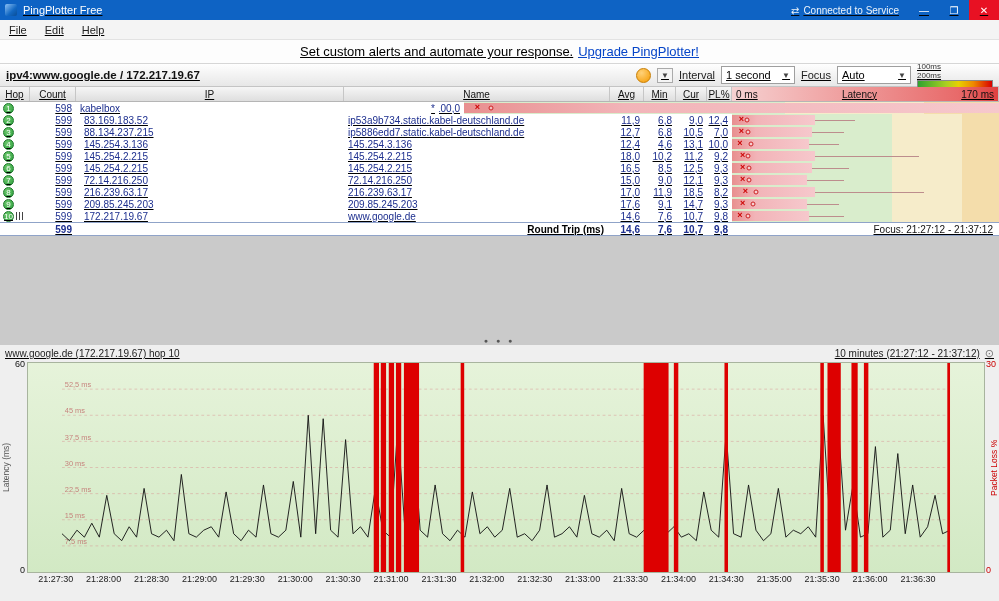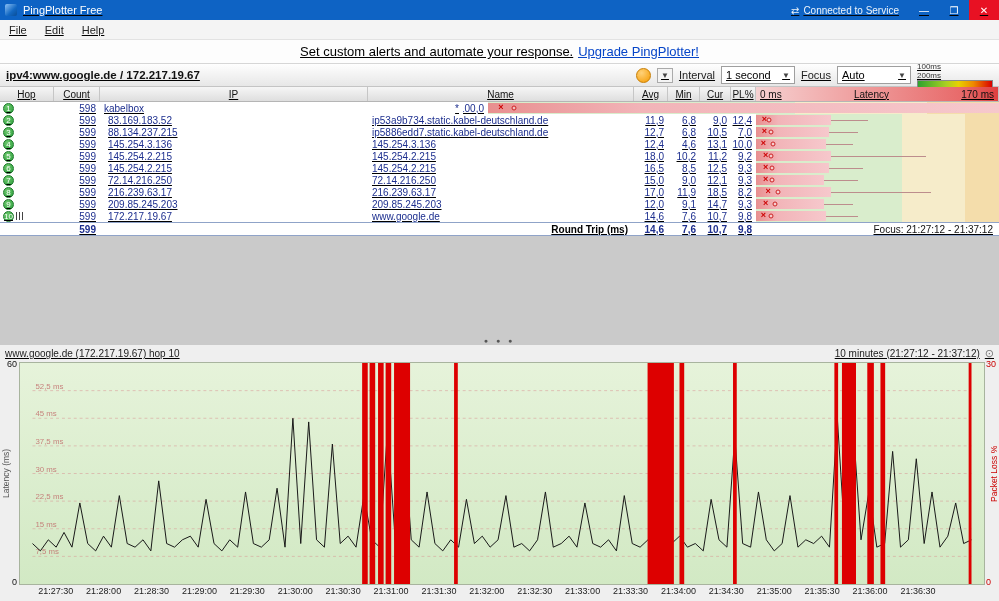--- a/index.html
+++ b/index.html
@@ -32,21 +32,21 @@
   .ctl-label { color:#222; }
   .dd { border:1px solid #9f9f9f; background:#fff; height:18px; display:flex; align-items:center; gap:8px; padding:0 4px; font-size:11px; min-width:74px; justify-content:space-between; }
   .dd .caret { font-size:8px; color:#444; }
   .legend { display:flex; flex-direction:column; width:76px; font-size:8px; color:#333; }
   .legend-labels { display:flex; justify-content:space-between; line-height:9px;flex-direction:column; }
   .legend-bar { height:9px; background:linear-gradient(to right,#2fa32f,#a9cf22 38%,#e8d000 55%,#ee8800 75%,#d80000); border:1px solid #888; }
 
   
   .grid-header { display:flex; height:15px; background:linear-gradient(#f6f6f6,#dedede); border-bottom:1px solid #b5b5b5; font-size:10px; color:#111; flex:0 0 auto; }
   .hcol { display:flex; align-items:center; justify-content:center; border-right:1px solid #c6c6c6; height:100%; }
-  .c-hop{width:54px;} .c-count{width:46px;} .c-ip{width:268px;} .c-name{width:266px;}
+  .c-hop{width:30px;} .c-count{width:46px;} .c-ip{width:268px;} .c-name{width:266px;}
   .c-avg{width:34px;} .c-min{width:32px;} .c-cur{width:31px;} .c-pl{width:25px;} .c-lat{flex:1;}
   .lat-header { justify-content:space-between; padding:0 4px; background:linear-gradient(to right,#f6d2d2,#e86a6a 85%,#df4040); }
   .rows { flex:0 0 auto; }
   .row { display:flex; height:12px; font-size:10px; align-items:center; background:#fff; }
   .cell { height:100%; display:flex; align-items:center; overflow:hidden; white-space:nowrap; }
   .cell.num { justify-content:flex-end; padding-right:4px; color:#1d2f8f; }
   .cell.link { color:#1d2f8f; padding-left:8px; }
   .c-name.link { padding-left:4px; }
   .badge { width:11px; height:11px; border-radius:50%; background:radial-gradient(circle at 35% 30%,#6cc96c,#2e9e3e); color:#fff; font-size:8px; display:flex; align-items:center; justify-content:center; margin-left:3px; border:1px solid #1c7a2a; flex:0 0 auto; }
   .graph-icon { width:9px; height:8px; margin-left:2px; background:repeating-linear-gradient(90deg,#444 0 1px,transparent 1px 3px); display:inline-block; }
@@ -62,32 +62,32 @@
   
   .filler { flex:1 1 auto; background:#cacaca; position:relative; }
   .splitter-dots { position:absolute; bottom:1px; left:50%; transform:translateX(-50%); color:#555; font-size:7px; letter-spacing:3px; }
 
   
   .graph { height:256px; display:flex; flex-direction:column; background:#efefef; flex:0 0 auto; }
   .graph-header { height:17px; display:flex; justify-content:space-between; align-items:center; font-size:10px; color:#222; padding:0 5px; }
   .graph-header .gh-right { display:flex; align-items:center; gap:5px; }
   .gear { color:#777; font-size:11px; }
   .graph-body { flex:1; display:flex; min-height:0; }
-  .y-left { width:19px; position:relative; font-size:9px; color:#111; }
+  .y-left { width:27px; position:relative; font-size:9px; color:#111; }
   .y-right { width:14px; position:relative; font-size:9px; color:#cc0000; }
   .ymax-l { position:absolute; top:-3px; right:2px; }
   .ymin-l { position:absolute; bottom:-2px; right:2px; }
   .ymax-r { position:absolute; top:-3px; left:1px; }
   .ymin-r { position:absolute; bottom:-2px; left:1px; }
   .vlabel { position:absolute; top:0; bottom:0; display:flex; align-items:center; justify-content:center; writing-mode:vertical-rl; transform:rotate(180deg); font-size:8.5px; }
   .vlabel.left { left:0; width:11px; color:#555; }
   .vlabel.right { right:0; width:11px; color:#cc0000; }
   .plot { flex:1; position:relative; background:linear-gradient(#e6f3da,#d2e9c4); border:1px solid #a8b49e; }
   .plot svg { position:absolute; inset:0; }
-  .x-axis { height:16px; position:relative; margin-left:27px; margin-right:14px; font-size:9px; color:#222; }
+  .x-axis { height:28px; position:relative; margin-left:27px; margin-right:14px; font-size:9px; color:#222; }
   .x-tick { position:absolute; top:1px; transform:translateX(-50%); white-space:nowrap; }
 </style>
 </head>
 <body>
 
 <div class="app">
 
   <div class="titlebar">
     <span class="app-icon"></span>
     <span>PingPlotter Free</span>
@@ -297,21 +297,21 @@
           <span class="lat-cur" style="left: 9%;"></span>
         </div>
       </div>
       <div class="row">
         <div class="cell c-hop">
           <span class="badge">9</span>
         </div>
         <div class="cell c-count num">599</div>
         <div class="cell c-ip link">209.85.245.203</div>
         <div class="cell c-name link c-name">209.85.245.203</div>
-        <div class="cell c-avg num">12,0</div>
+        <div class="cell c-avg num">17,6</div>
         <div class="cell c-min num">9,1</div>
         <div class="cell c-cur num">14,7</div>
         <div class="cell c-pl num">9,3</div>
         <div class="cell c-lat lat-cell">
           <div class="lat-bar" style="width: 28%;"></div>
           <div class="lat-whisker" style="left: 28%; width: 12%;"></div>
           <span class="lat-x" style="left: 4%;">×</span>
           <span class="lat-cur" style="left: 8%;"></span>
         </div>
       </div>

